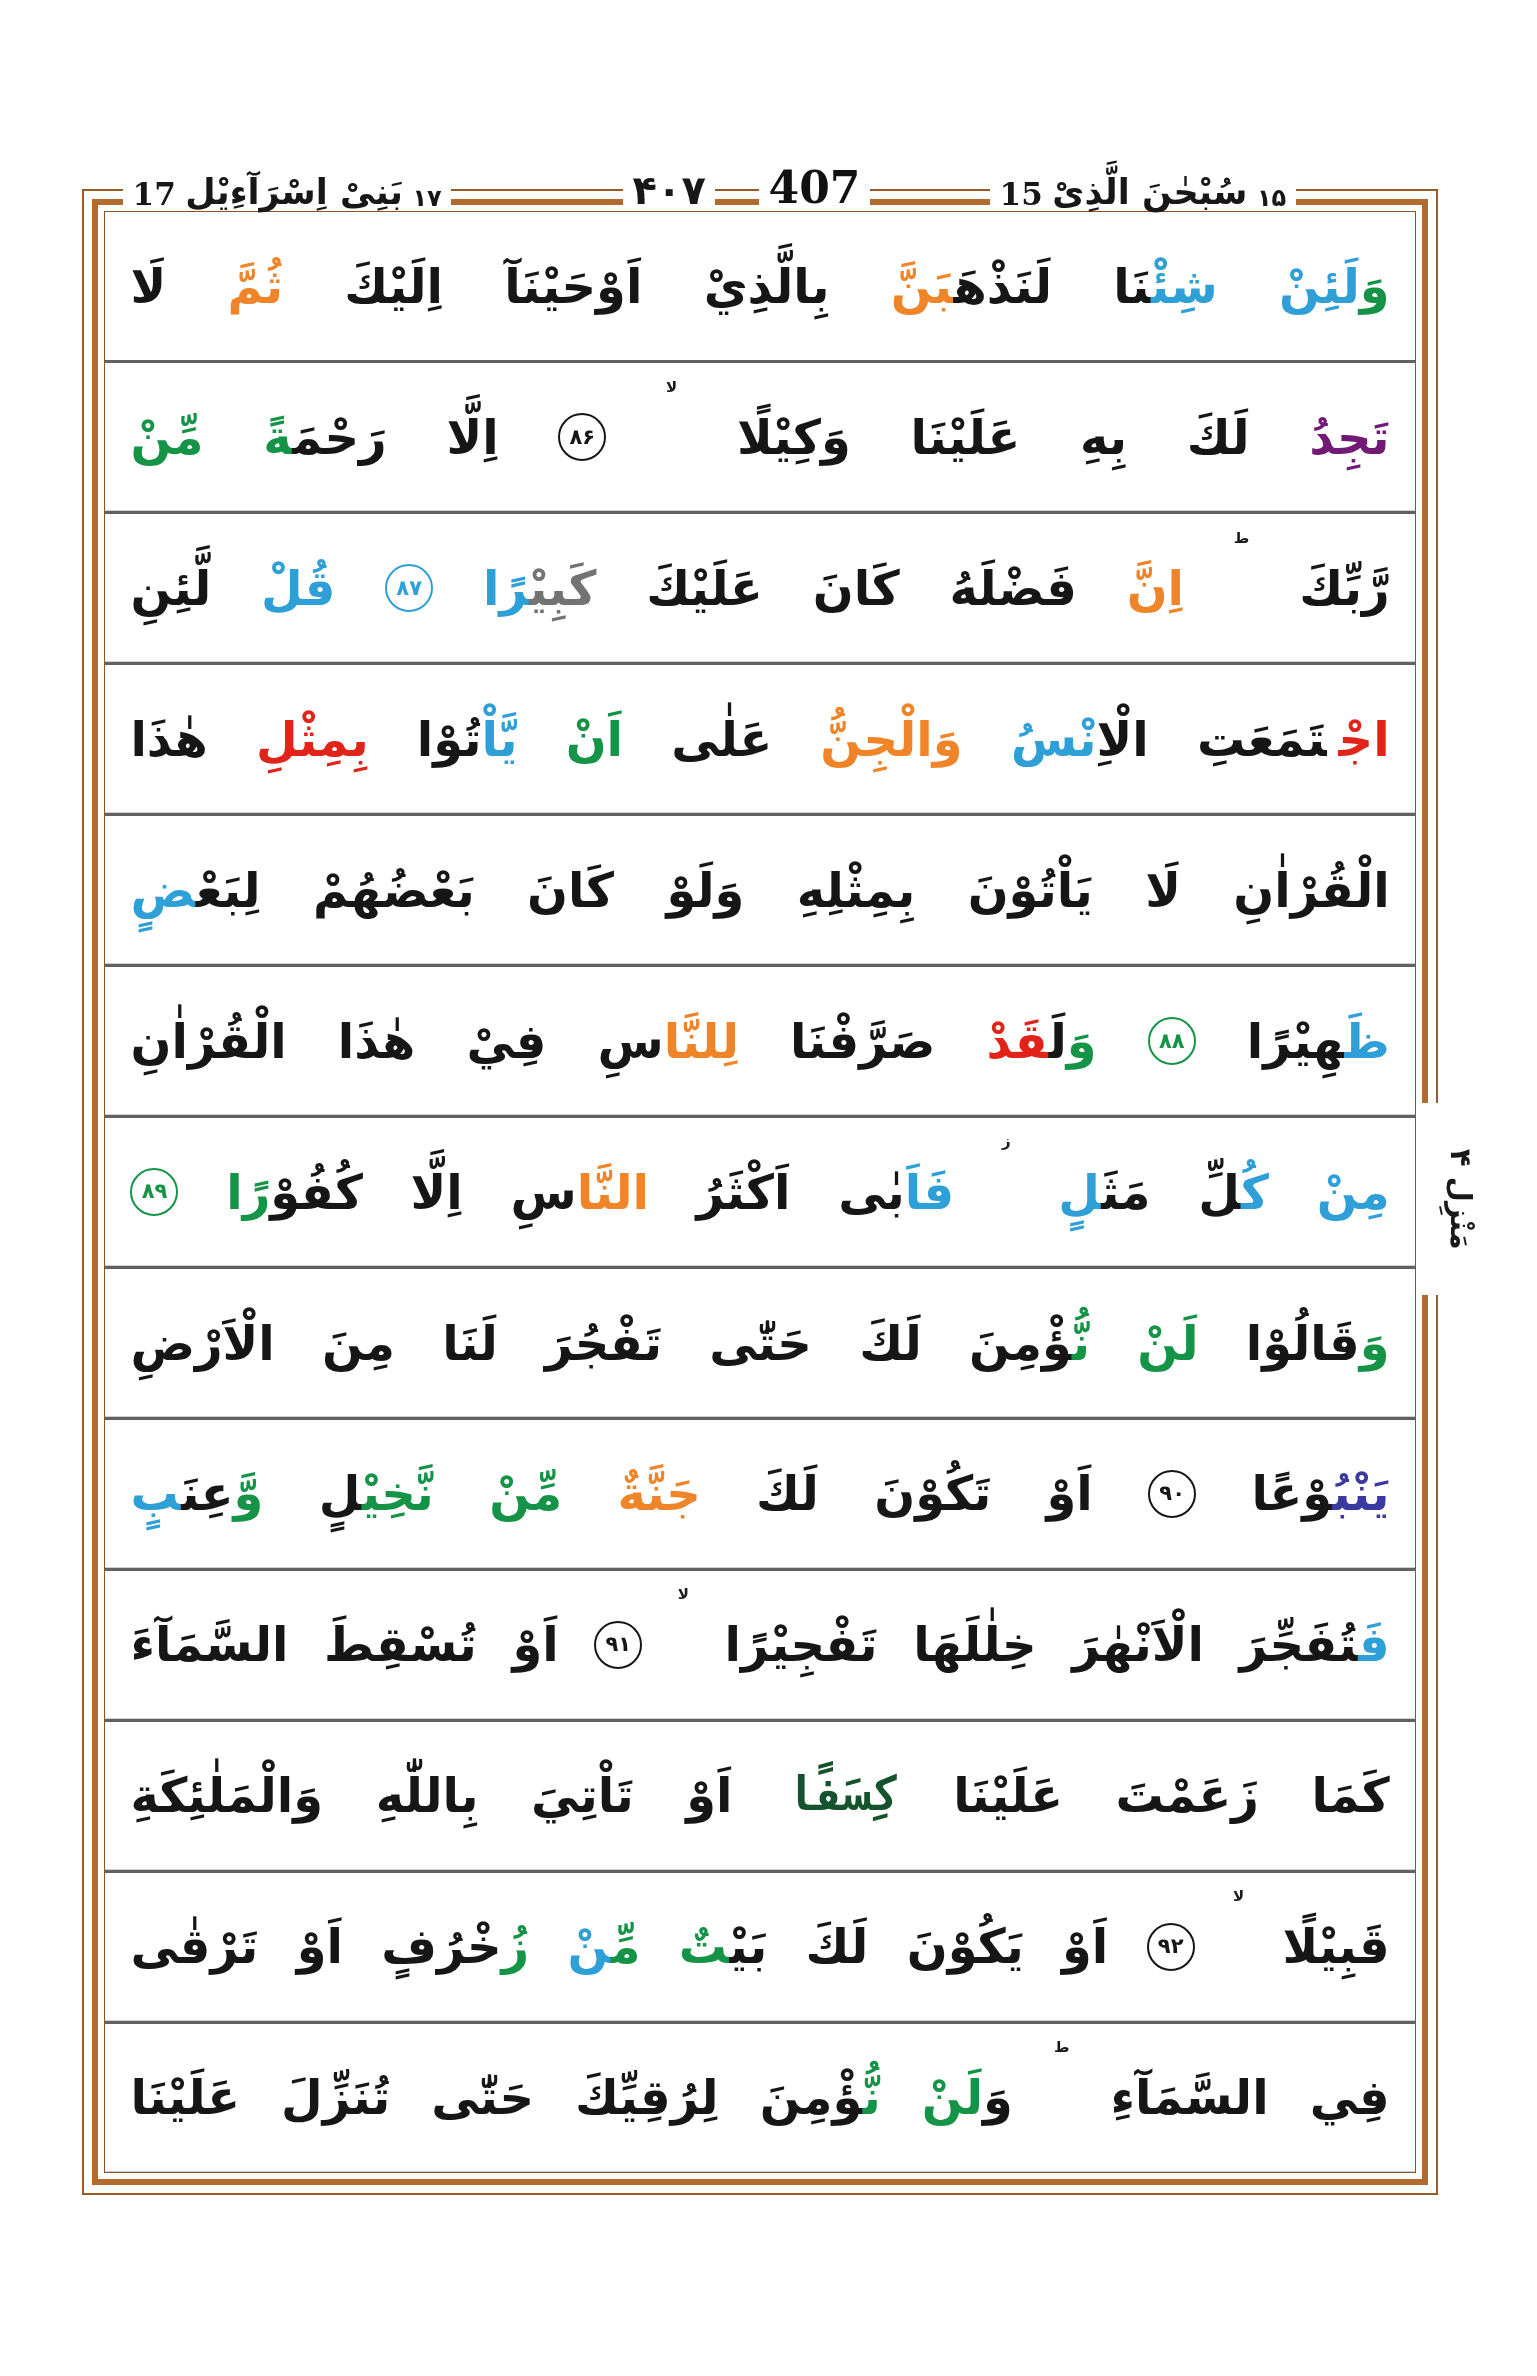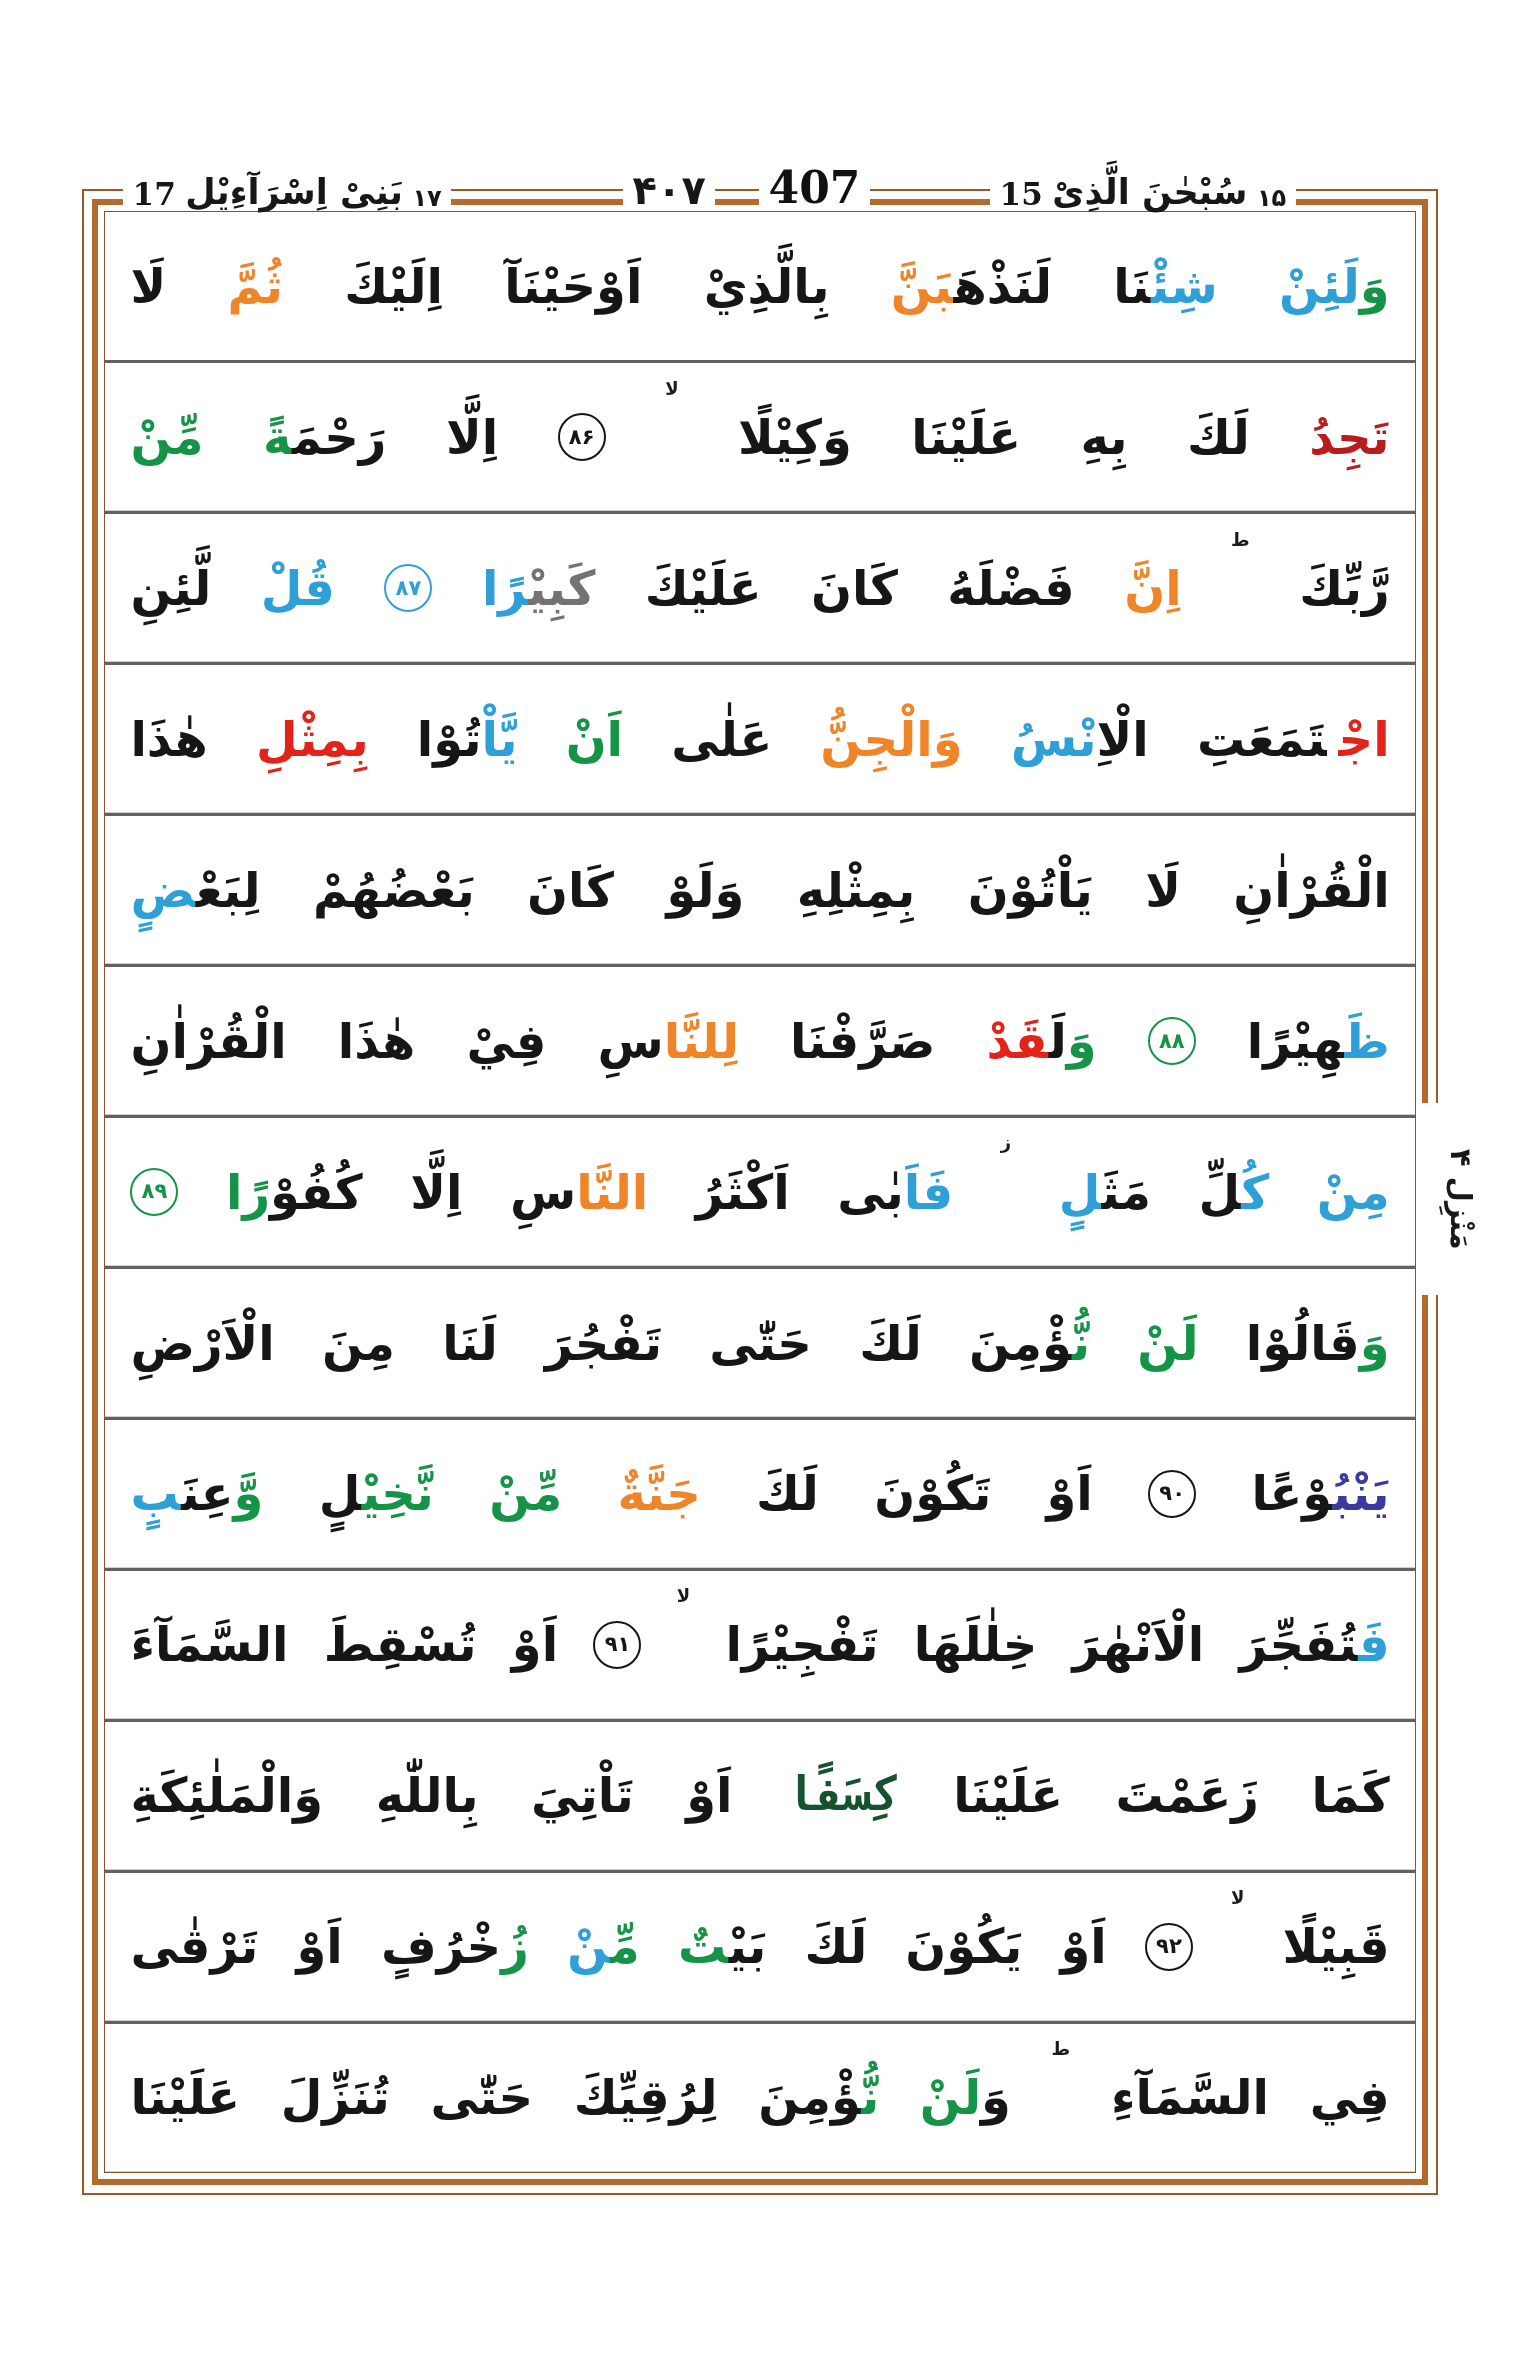--- a/index.html
+++ b/index.html
@@ -34,21 +34,21 @@
     white-space:nowrap;
   }
   .row + .row{border-top:3.8px solid #616161;box-shadow:0 -1px 0 #cfcfcf inset;}
   .word{display:inline-block;}
   .marker{
     display:inline-flex;align-items:center;justify-content:center;
     width:44px;height:44px;border:2.9px solid;border-radius:50%;
     font-size:21px;font-weight:bold;line-height:1;flex:0 0 auto;
   }
   .waqf{
-    font-size:18px;font-weight:bold;color:#1a1a1a;
+    font-size:15px;font-weight:bold;color:#1a1a1a;
     align-self:flex-start;margin-top:15.4px;flex:0 0 auto;
   }
   
   .manzil{
     position:absolute;left:1416px;top:1103px;width:88px;height:192px;z-index:4;
     background:#ffffff;display:flex;align-items:center;justify-content:center;
   }
   .manzil-text{
     writing-mode:vertical-rl;font-size:29px;font-weight:bold;color:#191919;line-height:1;
   }
@@ -82,21 +82,21 @@
           <span class="word"><span style="color: rgb(21, 147, 71);">وَ</span><span style="color: rgb(47, 159, 215);">لَئِنْ</span></span>
           <span class="word"><span style="color: rgb(47, 159, 215);">شِئْ</span><span style="color: rgb(22, 22, 22);">نَا</span></span>
           <span class="word"><span style="color: rgb(22, 22, 22);">لَنَذْهَ</span><span style="color: rgb(240, 132, 40);">بَنَّ</span></span>
           <span class="word"><span style="color: rgb(22, 22, 22);">بِالَّذِيْ</span></span>
           <span class="word"><span style="color: rgb(22, 22, 22);">اَوْحَيْنَآ</span></span>
           <span class="word"><span style="color: rgb(22, 22, 22);">اِلَيْكَ</span></span>
           <span class="word"><span style="color: rgb(240, 132, 40);">ثُمَّ</span></span>
           <span class="word"><span style="color: rgb(22, 22, 22);">لَا</span></span>
         </div>
         <div class="row">
-          <span class="word"><span style="color: #b91c1c;">تَجِدُ</span></span>
+          <span class="word"><span style="color: #701a75;">تَجِدُ</span></span>
           <span class="word"><span style="color: rgb(22, 22, 22);">لَكَ</span></span>
           <span class="word"><span style="color: rgb(22, 22, 22);">بِهِ</span></span>
           <span class="word"><span style="color: rgb(22, 22, 22);">عَلَيْنَا</span></span>
           <span class="word"><span style="color: rgb(22, 22, 22);">وَكِيْلًا</span></span>
           <span class="waqf">لا</span>
           <span class="marker" style="border-color: rgb(22, 22, 22); color: rgb(22, 22, 22);">۸۶</span>
           <span class="word"><span style="color: rgb(22, 22, 22);">اِلَّا</span></span>
           <span class="word"><span style="color: rgb(22, 22, 22);">رَحْمَ</span><span style="color: rgb(21, 147, 71);">ةً</span></span>
           <span class="word"><span style="color: rgb(21, 147, 71);">مِّنْ</span></span>
         </div>

